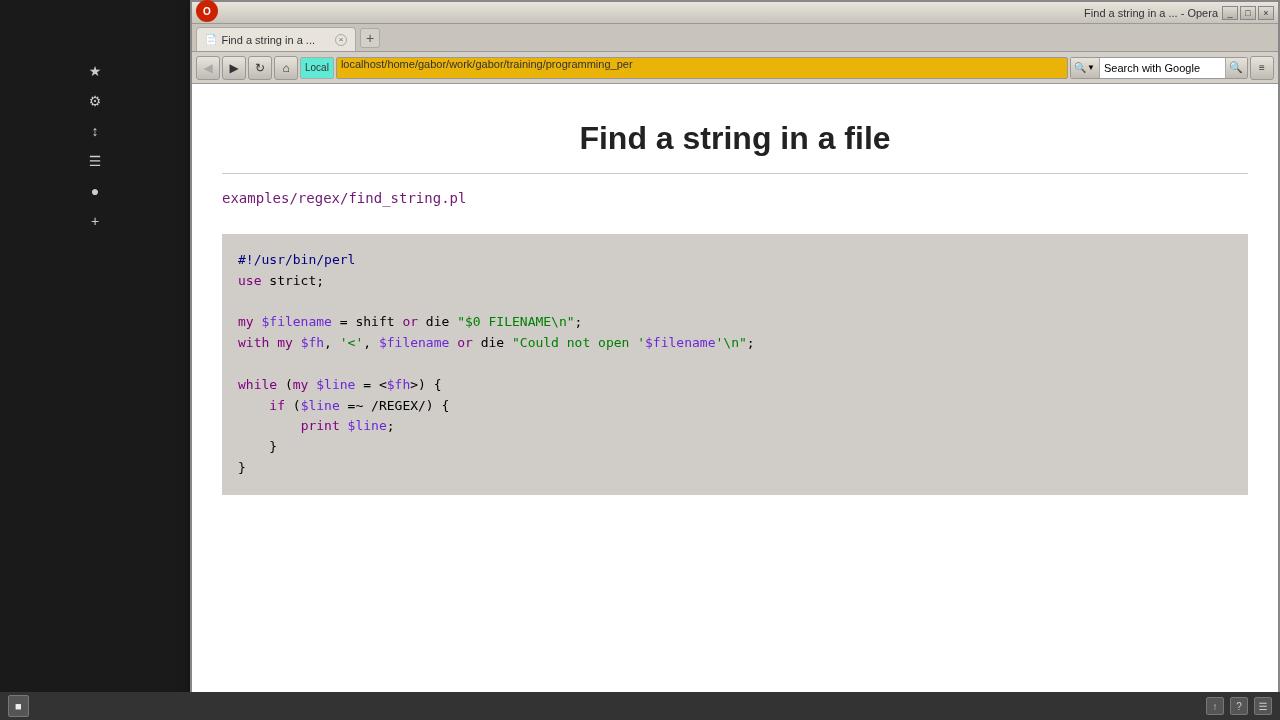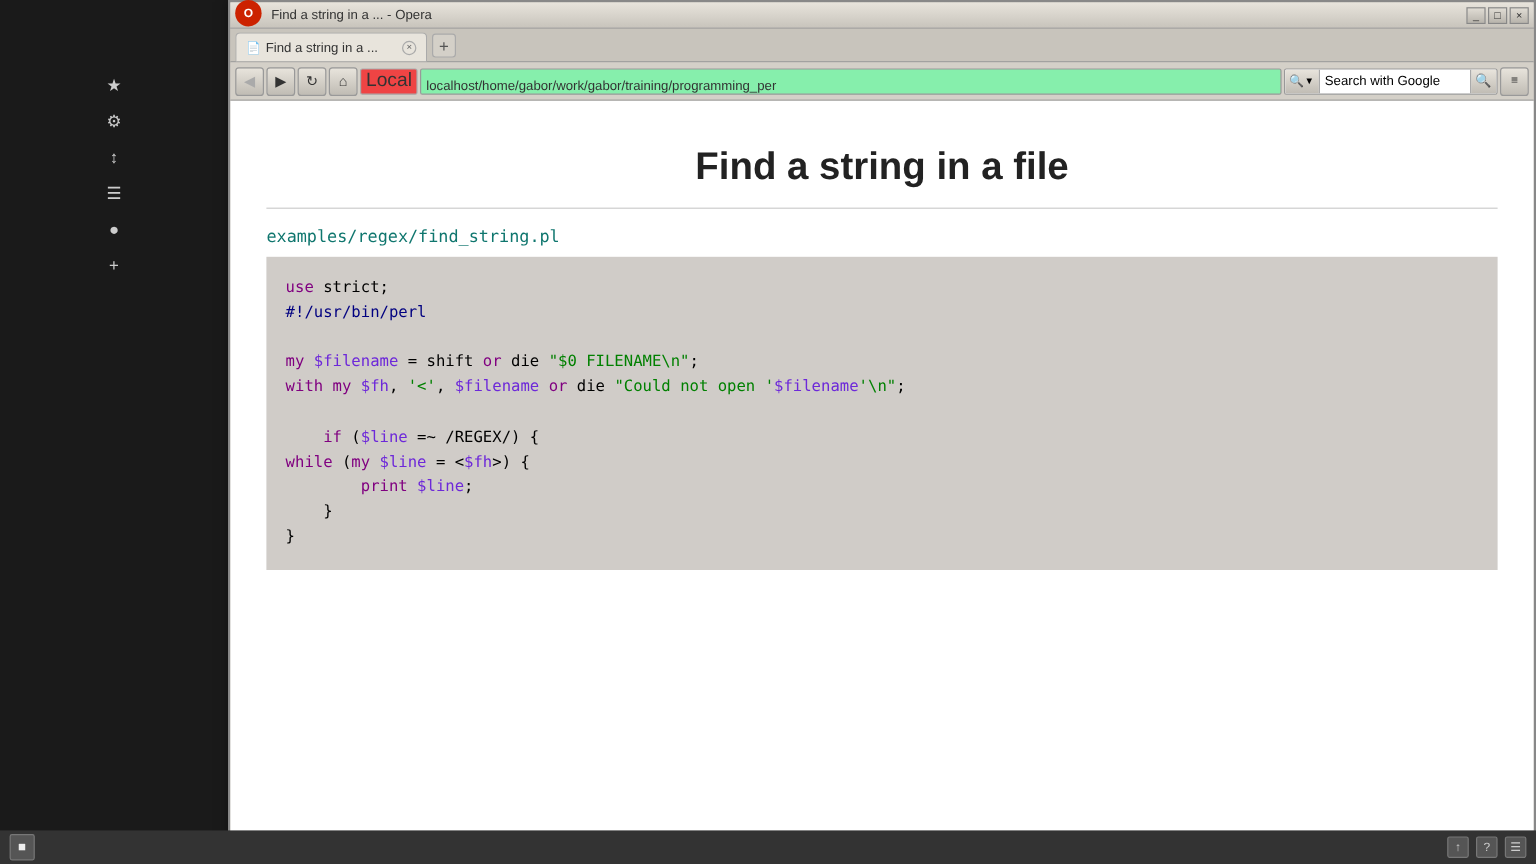--- a/index.html
+++ b/index.html
@@ -31,21 +31,21 @@
       display: flex;
       align-items: center;
       padding: 0 4px;
       gap: 4px;
     }
 
     .title-bar-text {
       font-size: 11px;
       color: #333;
       flex: 1;
-      text-align: left;
+      text-align: right;
     }
 
     .window-controls {
       display: flex;
       gap: 2px;
     }
 
     .win-btn {
       width: 16px;
       height: 14px;
@@ -148,42 +148,42 @@
       cursor: pointer;
       font-size: 12px;
       color: #333;
     }
 
     .nav-btn.disabled {
       color: #aaa;
     }
 
     .location-label {
-      font-size: 16px;
-      color: #333;
-      padding: 0 4px;
-      background: #ef4444;
+      font-size: 10px;
+      color: #333;
+      padding: 0 4px;
+      background: #5eead4;
       border: 1px solid #aaa;
       height: 22px;
       display: flex;
       align-items: center;
       border-radius: 2px;
     }
 
     .location-bar {
       flex: 1;
       height: 22px;
-      background: #86efac;
+      background: #eab308;
       border: 1px solid #999;
       border-radius: 2px;
       font-size: 11px;
       color: #333;
       padding: 0 4px;
       display: flex;
-      align-items: flex-end;
+      align-items: flex-start;
       overflow: hidden;
     }
 
     .search-box-container {
       display: flex;
       align-items: center;
       height: 22px;
       border: 1px solid #999;
       border-radius: 2px;
       background: #fff;
@@ -266,22 +266,22 @@
     }
 
     .page-divider {
       border: none;
       border-top: 1px solid #ccc;
       margin-bottom: 16px;
     }
 
     .file-path {
       font-size: 14px;
-      color: #0f766e;
-      margin-bottom: 8px;
+      color: #701a75;
+      margin-bottom: 28px;
       font-family: monospace;
     }
 
     .code-block {
       background: #d0ccc8;
       padding: 16px;
       font-family: 'Courier New', monospace;
       font-size: 13px;
       color: #000;
       line-height: 1.6;
@@ -410,28 +410,28 @@
     </div>
     <div class="nav-btn" style="font-size:10px;">≡</div>
   </div>
 
   <div class="page-content">
     <h1 class="page-title">Find a string in a file</h1>
     <hr class="page-divider">
     <div class="file-path">examples/regex/find_string.pl</div>
     <div class="code-block">
       <code>
+        <span class="code-line"><span class="code-shebang">#!/usr/bin/perl</span></span>
         <span class="code-line"><span class="code-keyword">use</span> strict;</span>
-        <span class="code-line"><span class="code-shebang">#!/usr/bin/perl</span></span>
         <span class="code-line"> </span>
         <span class="code-line"><span class="code-keyword">my</span> <span class="code-variable">$filename</span> = shift <span class="code-keyword">or</span> die <span class="code-string">"$0 FILENAME\n"</span>;</span>
         <span class="code-line"><span class="code-keyword">with</span> <span class="code-keyword">my</span> <span class="code-variable">$fh</span>, <span class="code-string">'&lt;'</span>, <span class="code-variable">$filename</span> <span class="code-keyword">or</span> die <span class="code-string">"Could not open '<span class="code-variable">$filename</span>'\n"</span>;</span>
         <span class="code-line"> </span>
+        <span class="code-line"><span class="code-keyword">while</span> (<span class="code-keyword">my</span> <span class="code-variable">$line</span> = &lt;<span class="code-variable">$fh</span>&gt;) {</span>
         <span class="code-line">    <span class="code-keyword">if</span> (<span class="code-variable">$line</span> =~ /REGEX/) {</span>
-        <span class="code-line"><span class="code-keyword">while</span> (<span class="code-keyword">my</span> <span class="code-variable">$line</span> = &lt;<span class="code-variable">$fh</span>&gt;) {</span>
         <span class="code-line">        <span class="code-keyword">print</span> <span class="code-variable">$line</span>;</span>
         <span class="code-line">    }</span>
         <span class="code-line">}</span>
       </code>
     </div>
   </div>
 
   <div class="bottom-bar">
     <span></span>
 

